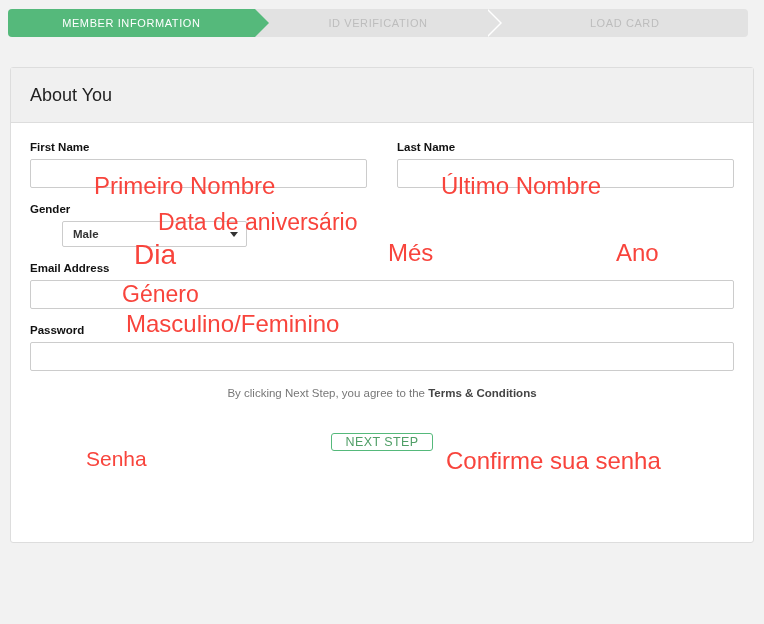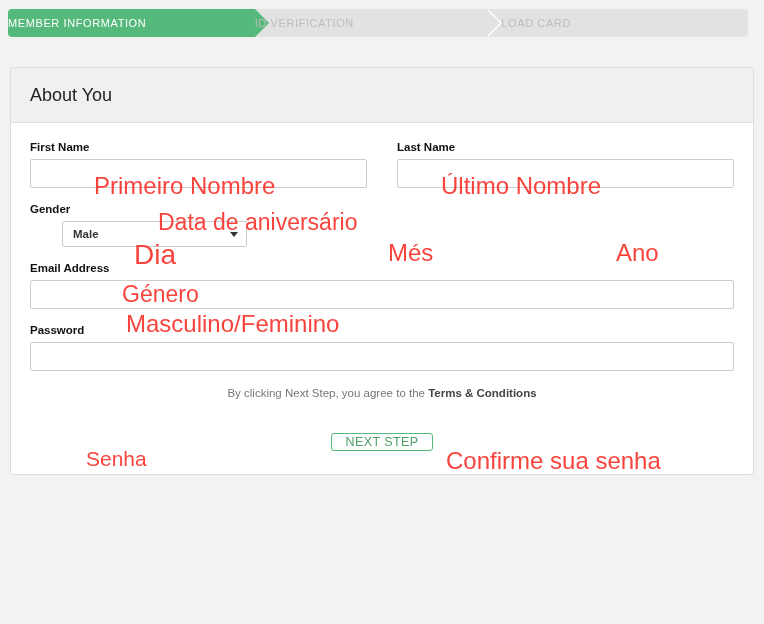--- a/index.html
+++ b/index.html
@@ -16,20 +16,21 @@
     position: absolute;
     left: 8px; top: 9px;
     width: 740px; height: 28px;
     display: flex;
   }
   .step {
     position: relative;
     flex: 1 1 0;
     display: flex;
     align-items: center;
+    justify-content: center;
     font-size: 11px;
     letter-spacing: 0.6px;
     height: 28px;
     background: #e2e2e2;
     color: #bdbdbd;
   }
   .step:first-child { border-radius: 4px 0 0 4px; }
   .step:last-child  { border-radius: 0 4px 4px 0; }
   .step.active {
     background: #55b97b;
@@ -65,21 +66,21 @@
     border-top: 14px solid transparent;
     border-bottom: 14px solid transparent;
     border-left: 14px solid #e2e2e2;
   }
   .step-label { position: relative; z-index: 5; }
 
   
   .panel {
     position: absolute;
     left: 10px; top: 67px;
-    width: 744px; height: 408px;
+    width: 744px; height: 476px;
     background: #ffffff;
     border: 1px solid #dddddd;
     border-radius: 3px;
   }
   .panel-head {
     height: 55px;
     background: #f0f0f0;
     border-bottom: 1px solid #dddddd;
     display: flex;
     align-items: center;

